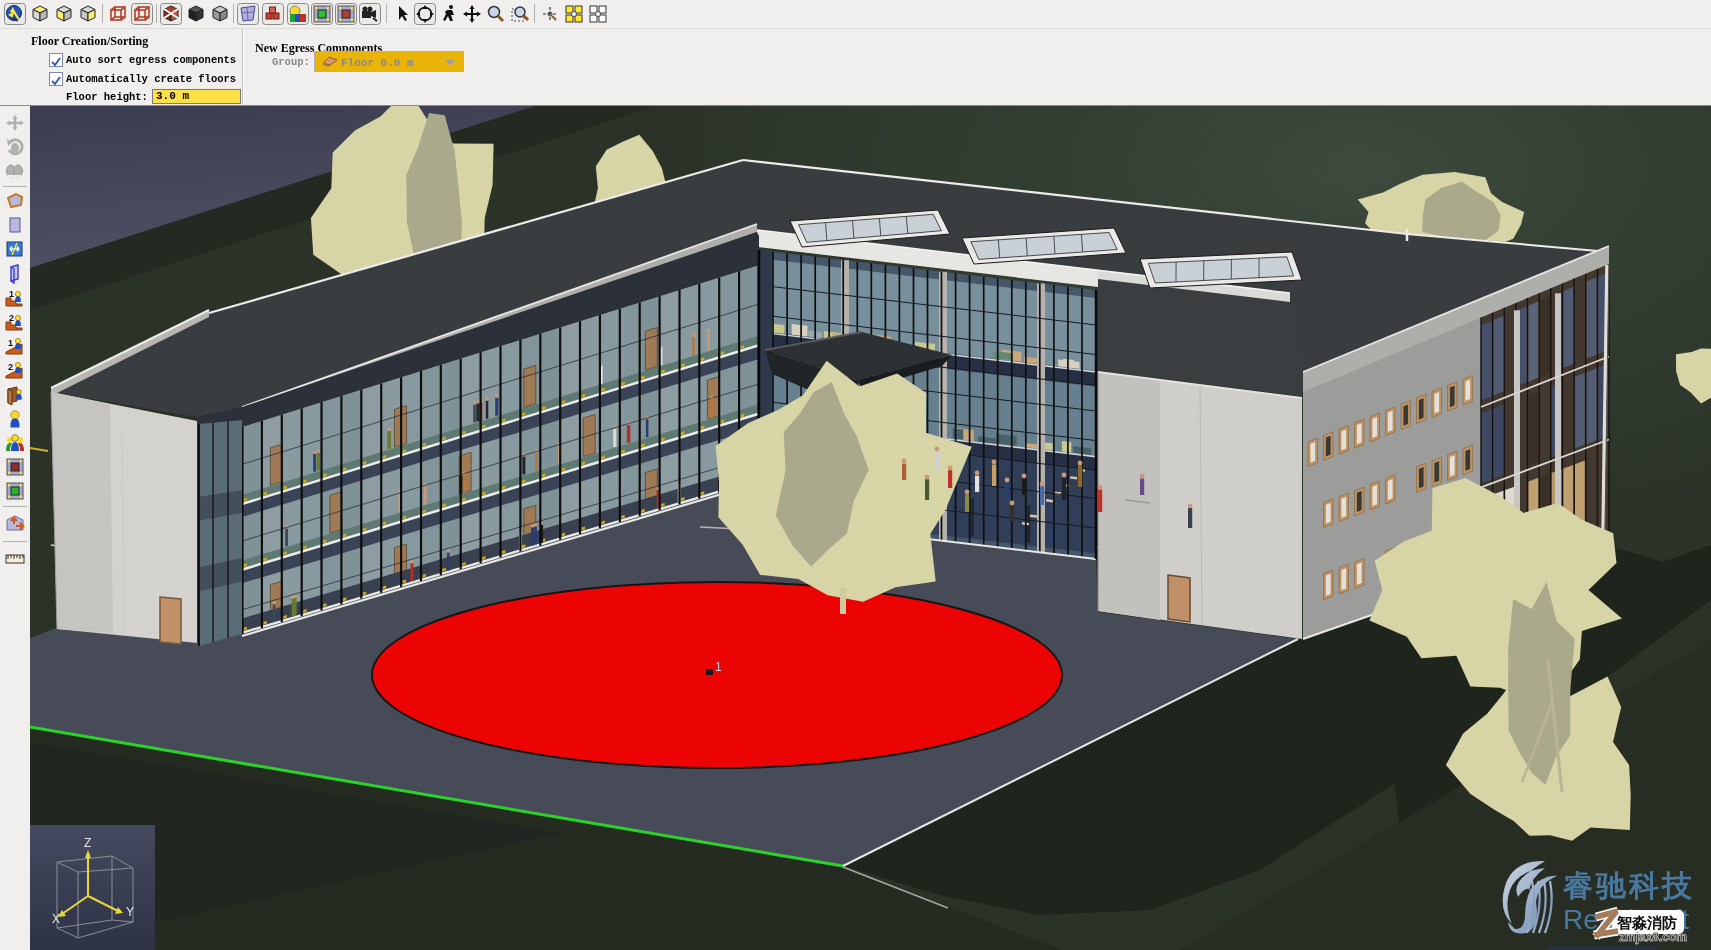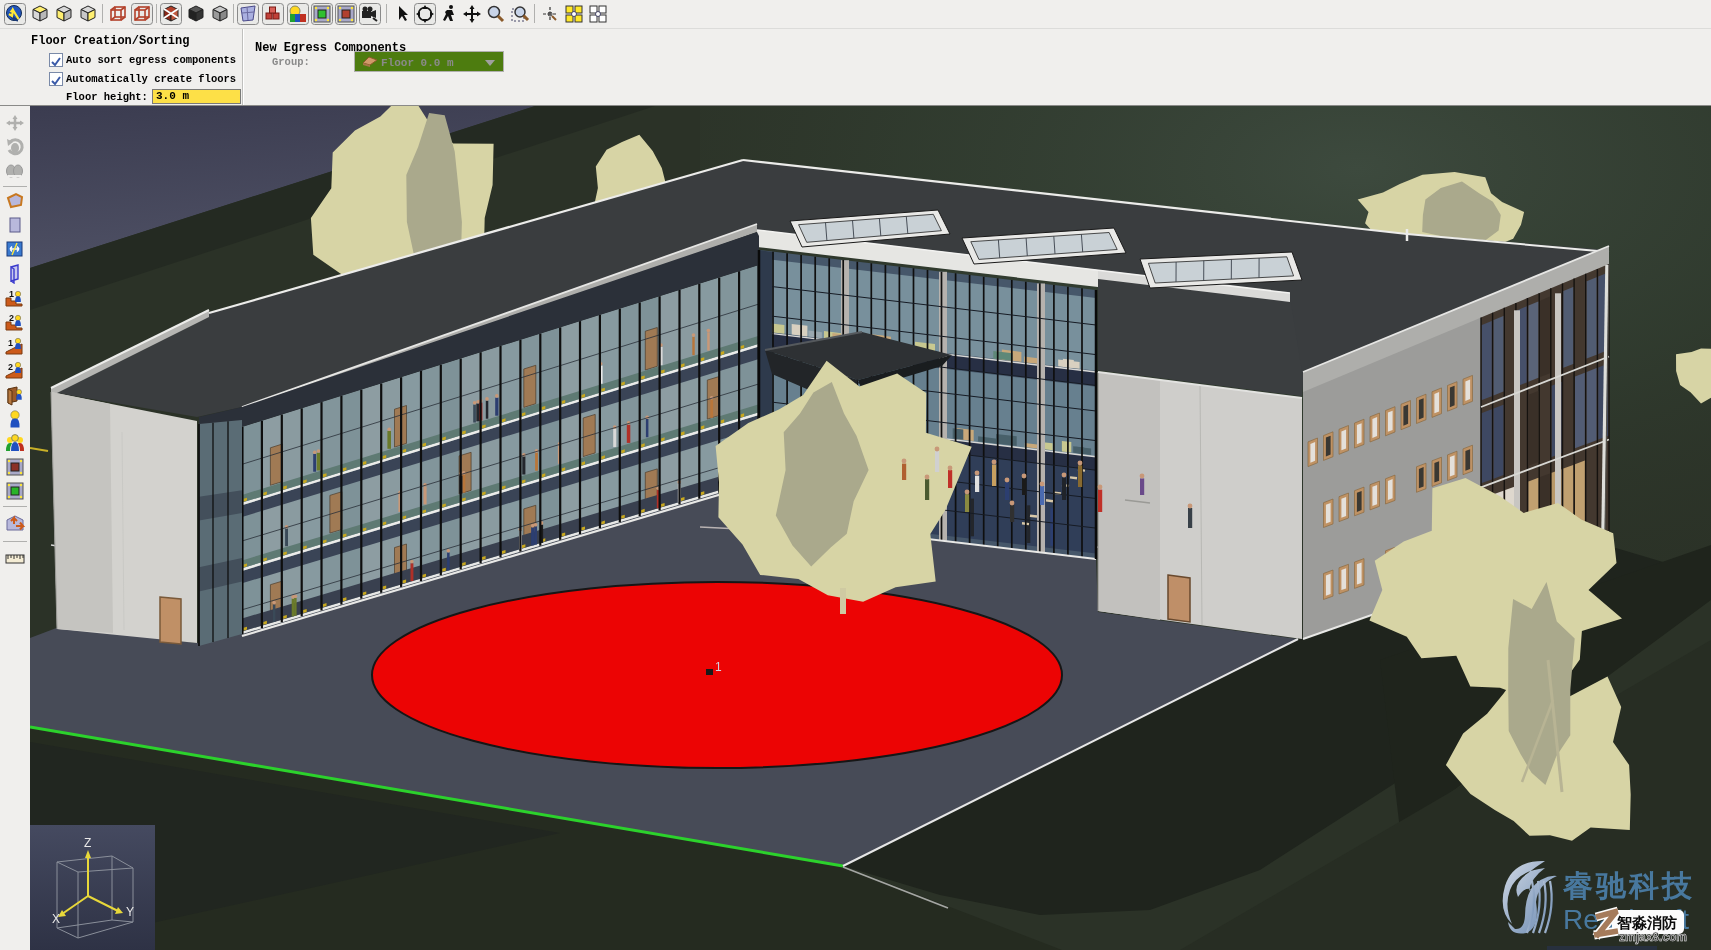--- a/index.html
+++ b/index.html
@@ -1,24 +1,24 @@
 <!DOCTYPE html>
 <html><head><meta charset="utf-8"><style>
 html,body{margin:0;padding:0;width:1711px;height:950px;overflow:hidden;background:#f0efed;font-family:"Liberation Sans",sans-serif;}
 #top{position:absolute;left:0;top:0;width:1711px;height:28px;background:#f0efed;border-bottom:1px solid #dcdcda;}
 .ti{position:absolute;top:3px;}
 .tsep{position:absolute;top:4px;width:1px;height:19px;background:#b0b0ae;}
 #panels{position:absolute;left:0;top:29px;width:1711px;height:76px;background:#f0efed;border-bottom:1px solid #8a8a88;}
-.ptitle{position:absolute;font-family:Liberation Mono, monospace;font-weight:bold;font-size:12px;color:#000;white-space:nowrap;}
+.ptitle{position:absolute;font-family:Liberation Serif, serif;font-weight:bold;font-size:12px;color:#000;white-space:nowrap;}
 .plabel{position:absolute;font-family:"Liberation Mono",monospace;font-weight:bold;font-size:10.5px;color:#000;white-space:nowrap;}
 .pgray{color:#8a8a8a;}
 .pdiv{position:absolute;top:0;width:1px;height:76px;background:#c0c0be;border-right:1px solid #fff;}
 .cb{position:absolute;width:12px;height:12px;background:#fff;border:1px solid #7a8aa8;}
 #fh{position:absolute;left:152px;top:60px;width:84px;height:13px;background:#fde047;border:1px solid #7a7a78;font-family:"Liberation Mono",monospace;font-weight:bold;font-size:11px;padding-left:3px;}
-#combo{position:absolute;left:314px;top:22px;width:148px;height:19px;background:#4d7c0f;border:1px solid #b0b0ae;margin-left:40px;}
+#combo{position:absolute;left:314px;top:22px;width:148px;height:19px;background:#eab308;border:1px solid #b0b0ae;}
 #lt{position:absolute;left:0;top:106px;width:30px;height:844px;background:#f0efed;border-right:1px solid #dcdcda;}
 .li{position:absolute;left:3px;}
 .lsep{position:absolute;left:3px;width:24px;height:1px;background:#b0b0ae;}
 #vp{position:absolute;left:30px;top:106px;}
 </style></head><body>
 <div id="top">
     <svg class="ti" style="left:4px" width="22" height="22">
       <rect x="0.5" y="0.5" width="21" height="21" rx="3" fill="#e9e9e7" stroke="#8a8a8a"></rect>
       <circle cx="10" cy="10" r="7.5" fill="#2255bb" stroke="#112a55"></circle>
       <path d="M6.5 9.5 A7.5 7.5 0 0 0 14 17" fill="none" stroke="#1a3a77" stroke-width="3"></path>

